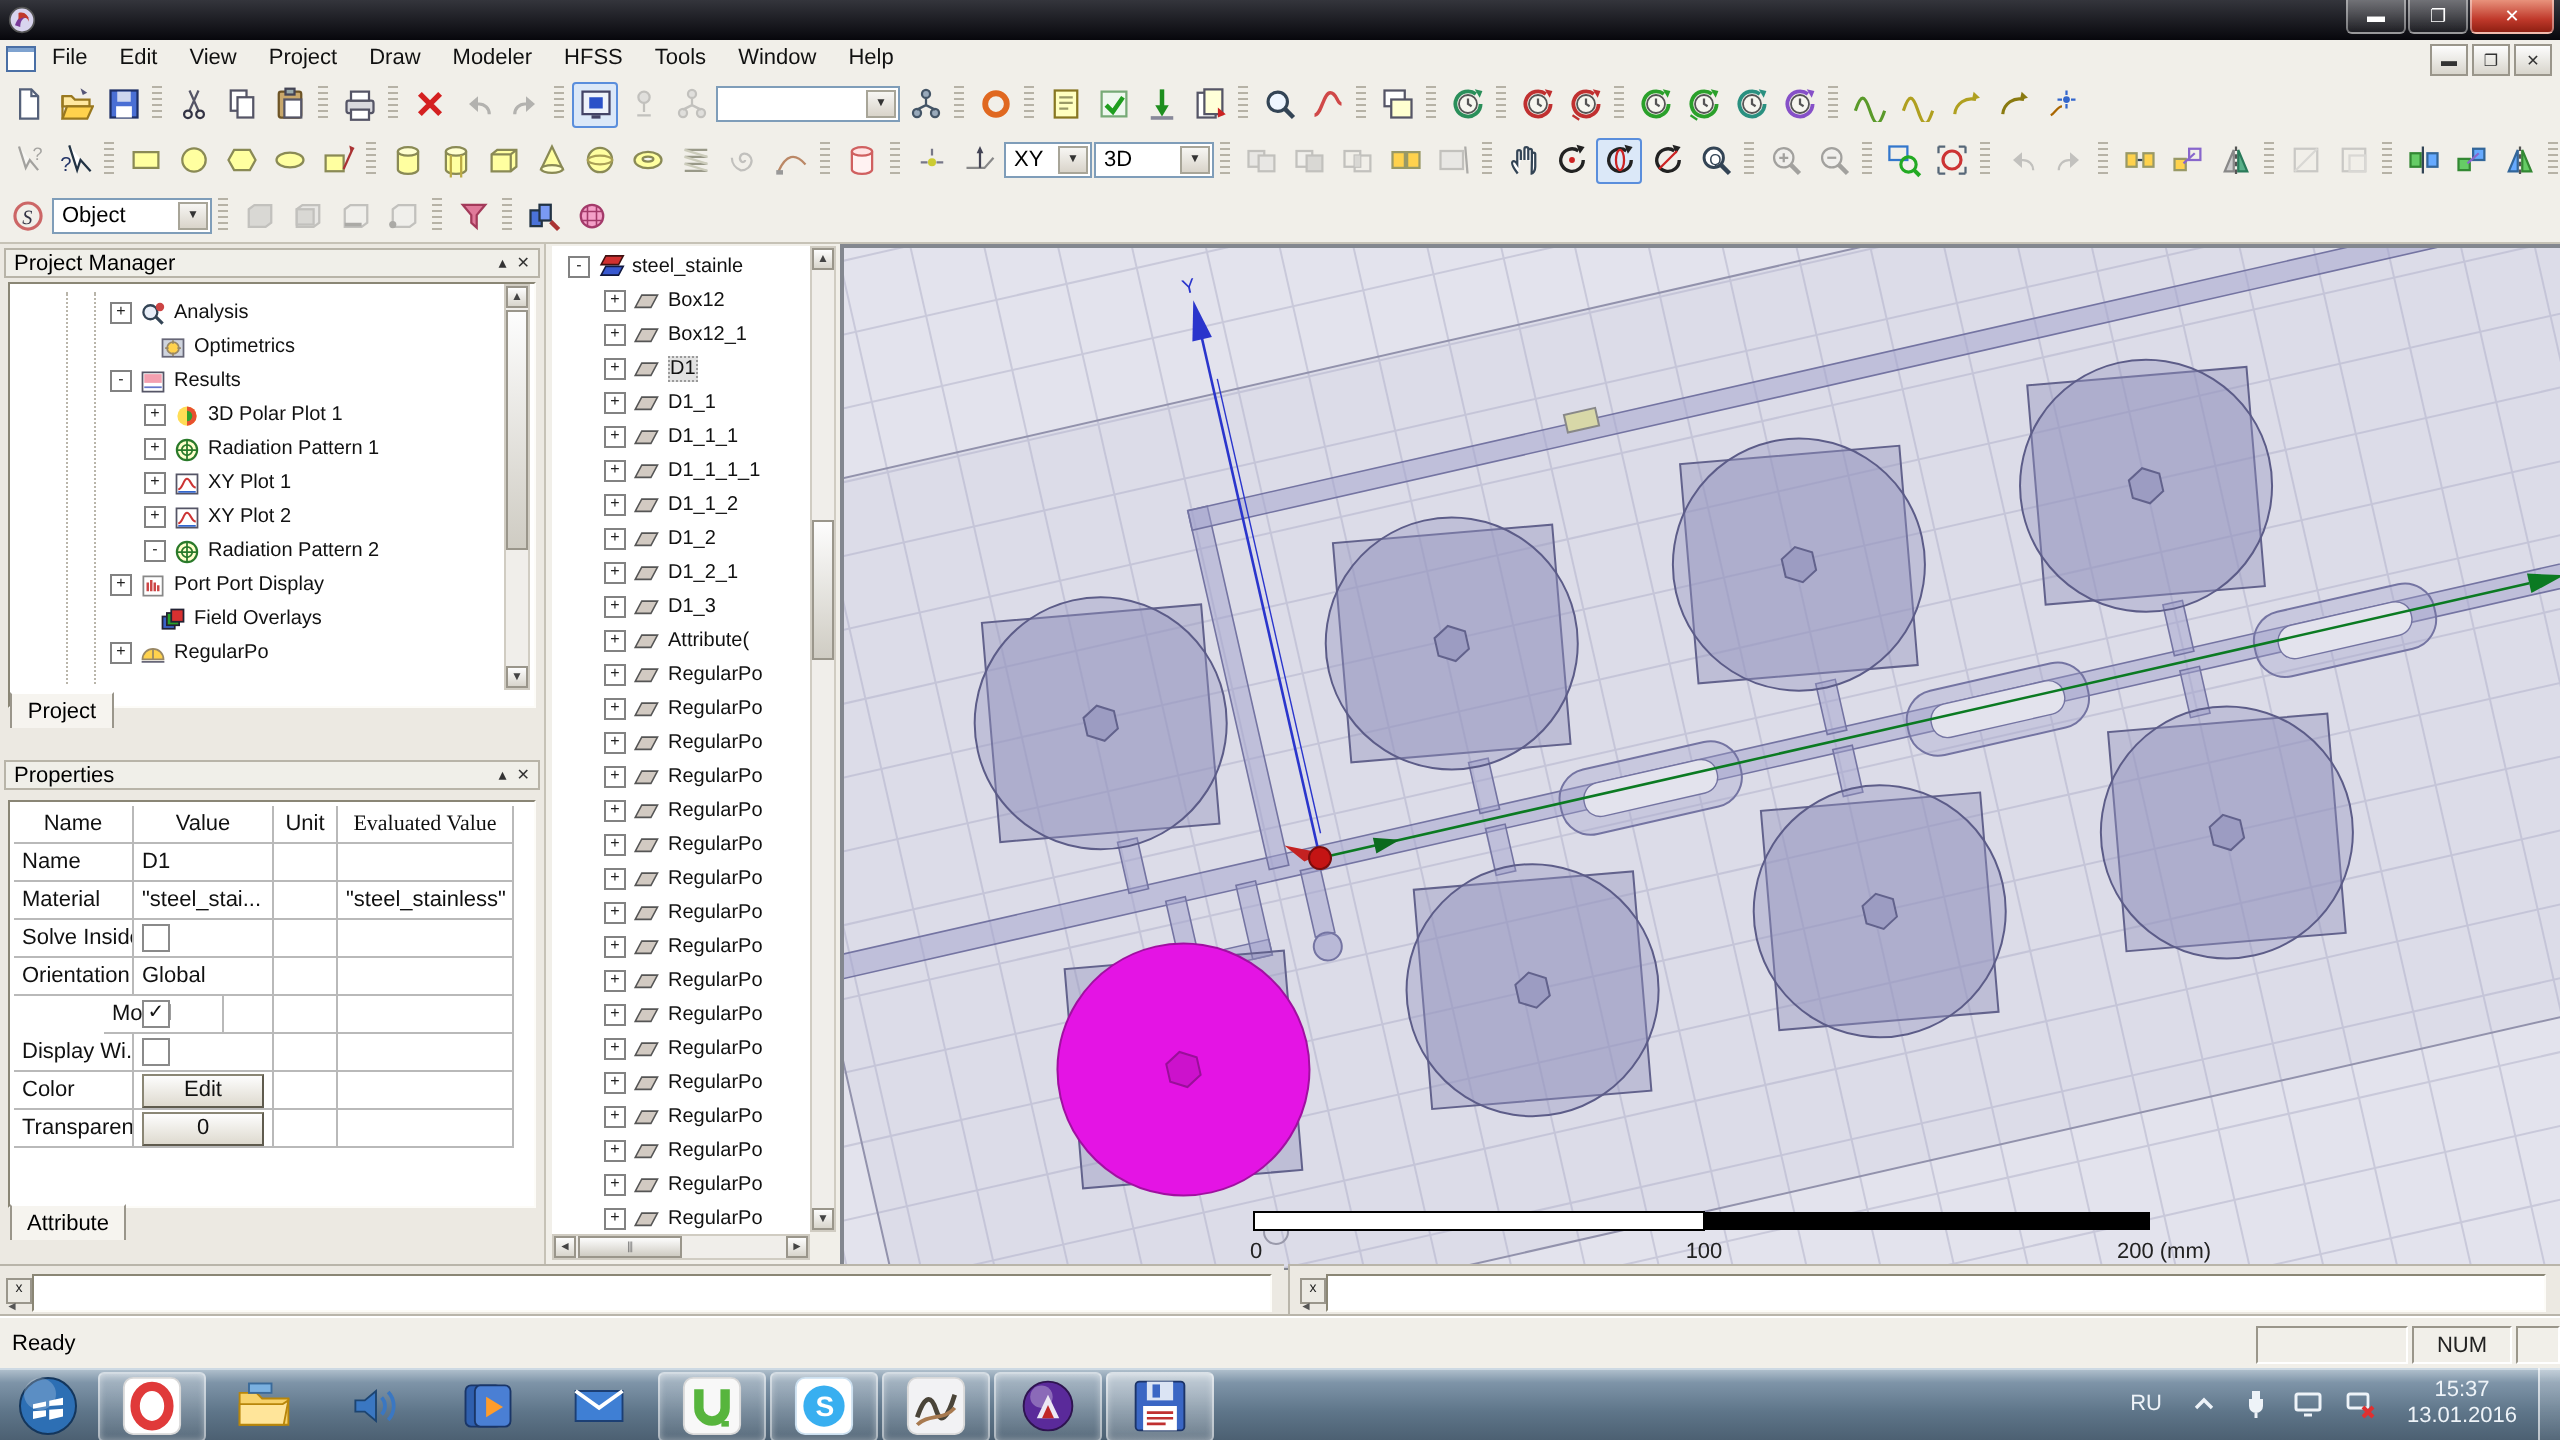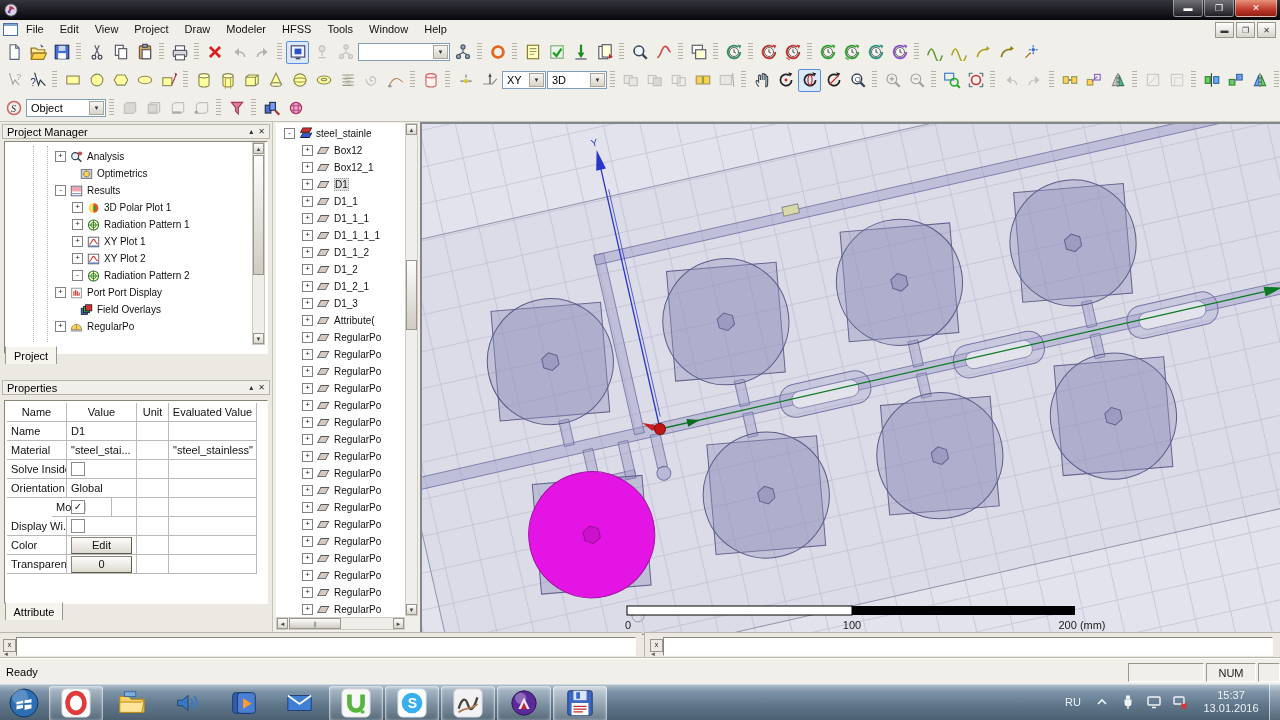--- a/index.html
+++ b/index.html
@@ -844,21 +844,21 @@
     <span>Properties</span>
     <span class="btns">
         <span>▴</span>
         <span>✕</span>
       </span>
   </div>
   <div class="abs sunken ptable" id="props-table" style="left:4px;top:400px;width:262px;height:202px">
       <div class="pcell hdrc" style="left: 2px; top: 2px; width: 60px; height: 19px;">Name</div>
       <div class="pcell hdrc" style="left: 62px; top: 2px; width: 70px; height: 19px;">Value</div>
       <div class="pcell hdrc" style="left: 132px; top: 2px; width: 32px; height: 19px;">Unit</div>
-      <div class="pcell hdrc" style="left: 164px; top: 2px; width: 88px; height: 19px;">Evaluated Value</div>
+      <div class="pcell hdrc" style="left: 164px; top: 2px; width: 88px; height: 19px; font-family: Liberation Serif, serif;">Evaluated Value</div>
       <div class="pcell" style="left: 2px; top: 21px; width: 60px; height: 19px;">Name</div>
       <div class="pcell" style="left: 62px; top: 21px; width: 70px; height: 19px;">D1</div>
       <div class="pcell" style="left: 132px; top: 21px; width: 32px; height: 19px;"></div>
       <div class="pcell" style="left: 164px; top: 21px; width: 88px; height: 19px;"></div>
       <div class="pcell" style="left: 2px; top: 40px; width: 60px; height: 19px;">Material</div>
       <div class="pcell" style="left: 62px; top: 40px; width: 70px; height: 19px;">"steel_stai...</div>
       <div class="pcell" style="left: 132px; top: 40px; width: 32px; height: 19px;"></div>
       <div class="pcell" style="left: 164px; top: 40px; width: 88px; height: 19px;">"steel_stainless"</div>
       <div class="pcell" style="left: 2px; top: 59px; width: 60px; height: 19px;">Solve Inside</div>
       <div class="pcell" style="left: 62px; top: 59px; width: 70px; height: 19px;">

